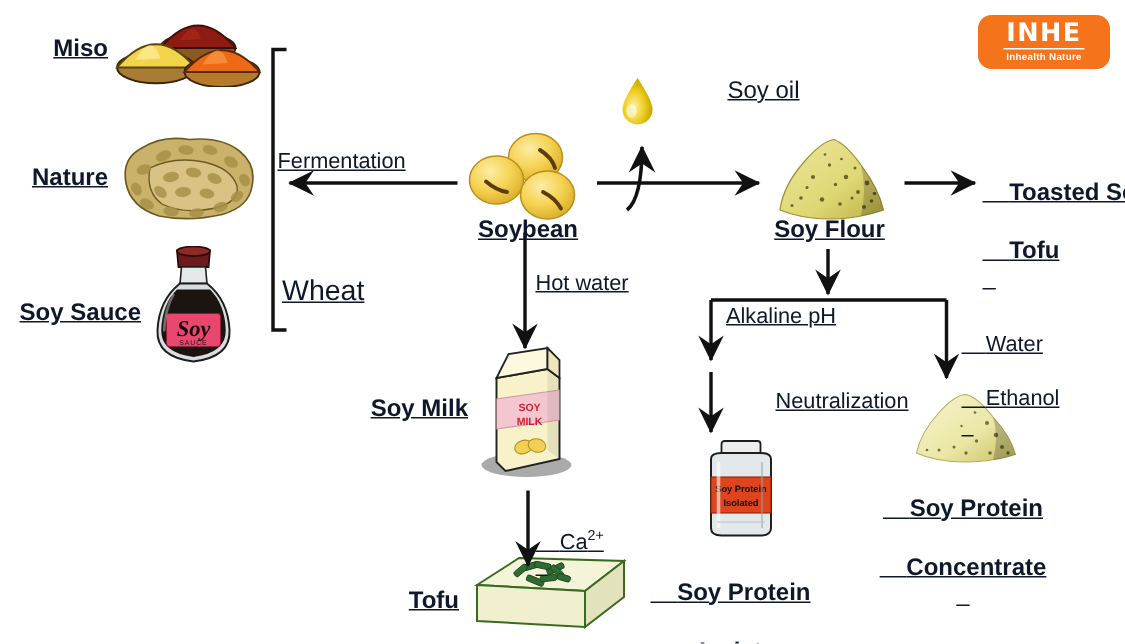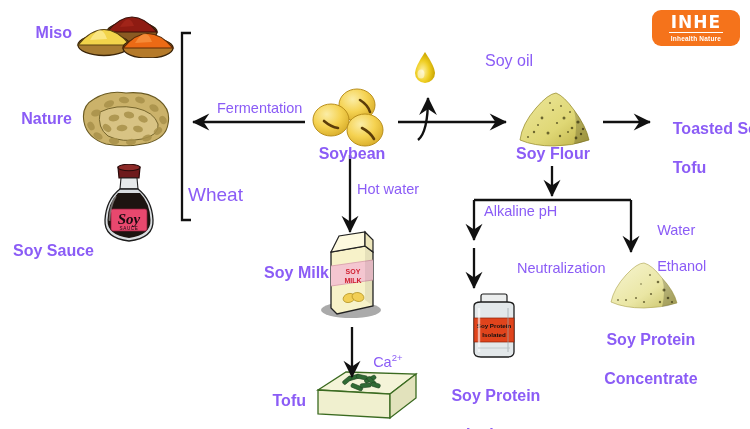--- a/index.html
+++ b/index.html
@@ -15,23 +15,24 @@
   }
   #stage {
     position: relative;
     width: 688px; height: 429px;
     background: #ffffff;
   }
 
   
   .lbl {
     position: absolute;
-    color: #8b5cf6;
+    color: #0f172a;
     line-height: 1.12;
     white-space: pre;
+    text-decoration: underline;
   }
   .lbl.bold { font-weight: bold; }
   .lbl.ctr { text-align: right; transform: translateX(-50%); }
   .lbl.right { text-align: right; transform: translateX(-100%); }
 
   
   #arrows {
     position: absolute; left: 0; top: 0;
     width: 750px; height: 429px;
     pointer-events: none;
@@ -317,48 +318,48 @@
 
       <line x1="631" y1="200" x2="631" y2="252" marker-end="url(#ah)"></line>
 
     </g>
   </svg>
 
   <div class="lbl bold right" style="left:72px; top:24px; font-size:16px;">Miso</div>
 
   <div class="lbl bold right" style="left:72px; top:110px; font-size:16px;">Nature</div>
 
-  <div class="lbl bold right" style="left:94px; top:200px; font-size:16px;margin-top:42px;">Soy Sauce</div>
+  <div class="lbl bold right" style="left:94px; top:200px; font-size:16px;">Soy Sauce</div>
 
   <div class="lbl bold ctr" style="left:352px; top:145px; font-size:16px;">Soybean</div>
 
   <div class="lbl" style="left:444px; top:52px; font-size:16px;margin-left:41px;">Soy oil</div>
 
   <div class="lbl bold ctr" style="left:553px; top:145px; font-size:16px;">Soy Flour</div>
 
   <div class="lbl bold" style="left:655px; top:99px; font-size:16px; line-height:1.22;">
     <span>Toasted Soy</span><br>
     <span>Tofu</span>
   </div>
 
-  <div class="lbl bold right" style="left:312px; top:264px; font-size:16px;margin-left:17px;">Soy Milk</div>
+  <div class="lbl bold right" style="left:312px; top:264px; font-size:16px;">Soy Milk</div>
 
   <div class="lbl bold right" style="left:306px; top:392px; font-size:16px;">Tofu</div>
 
   <div class="lbl bold ctr" style="left:487px; top:366px; font-size:16px; line-height:1.22; text-align:center;">
     <span>Soy Protein</span><br>
     <span>Isolates</span>
   </div>
 
   <div class="lbl bold ctr" style="left:642px; top:310px; font-size:16px; line-height:1.22; text-align:center;">
     <span>Soy Protein</span><br>
     <span>Concentrate</span>
   </div>
 
-  <div class="lbl" style="left:217px; top:100px; font-size:14.5px;">Fermentation</div>
+  <div class="lbl" style="left:185px; top:100px; font-size:14.5px;">Fermentation</div>
 
   <div class="lbl" style="left:188px; top:184px; font-size:19px;">Wheat</div>
 
   <div class="lbl" style="left:357px; top:181px; font-size:14.5px;">Hot water</div>
 
   <div class="lbl" style="left:357px; top:337px; font-size:14.5px;">
     <span>Ca</span><sup style="font-size:9.5px;">2+</sup>
   </div>
 
   <div class="lbl" style="left:484px; top:203px; font-size:14.5px;">Alkaline pH</div>

